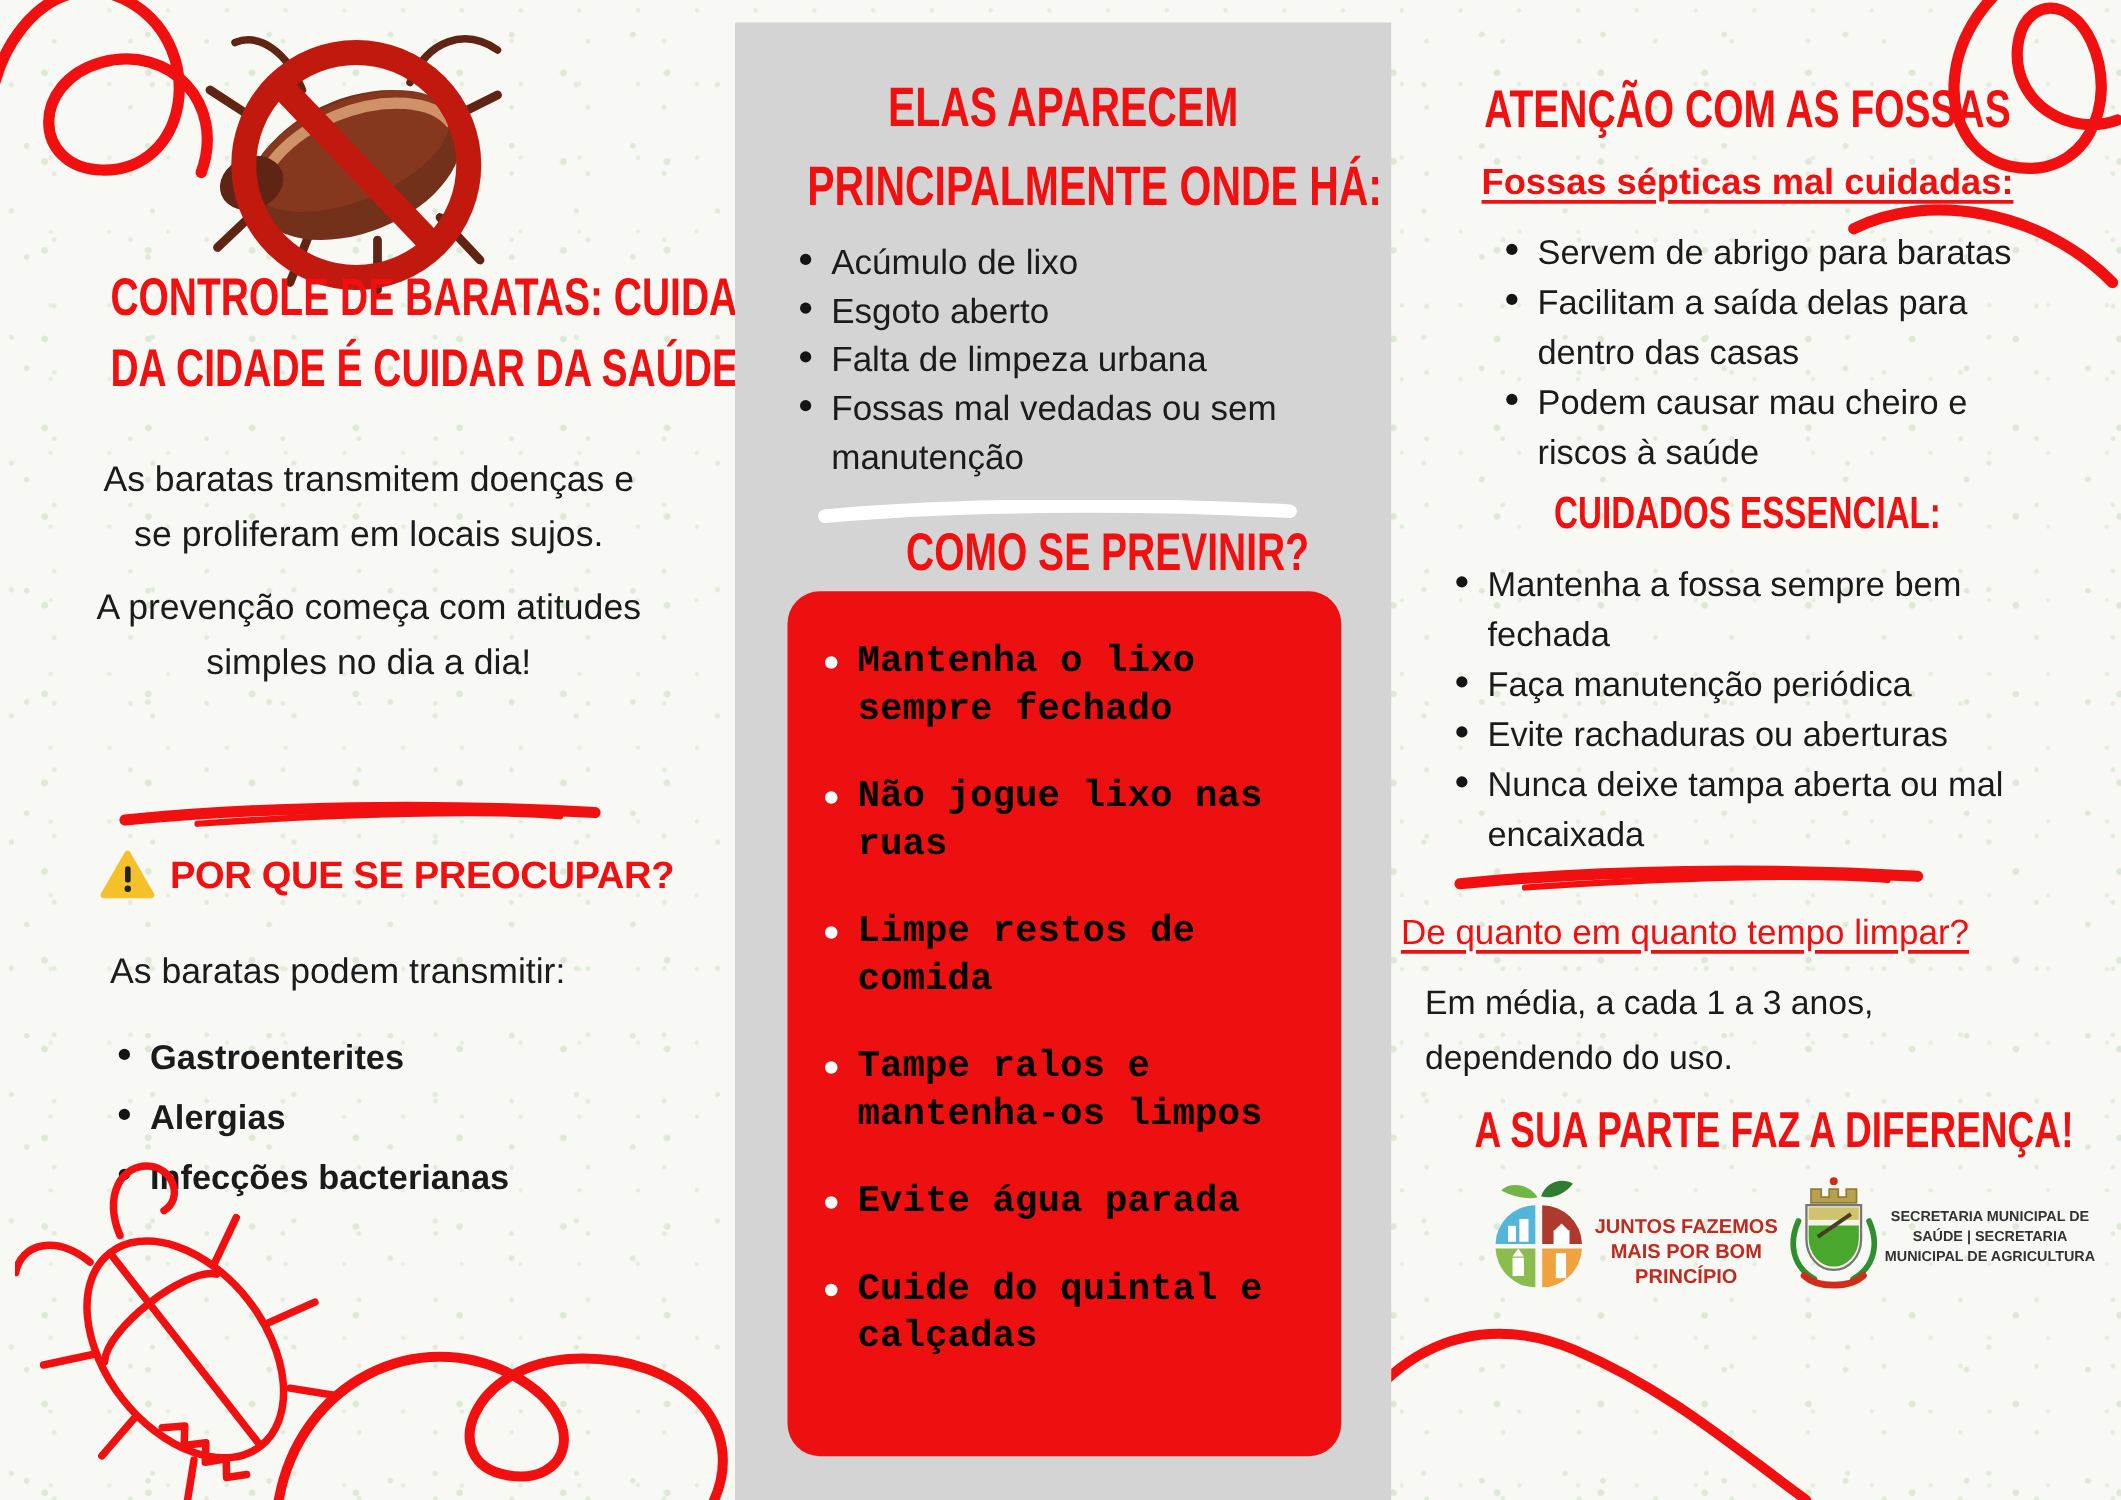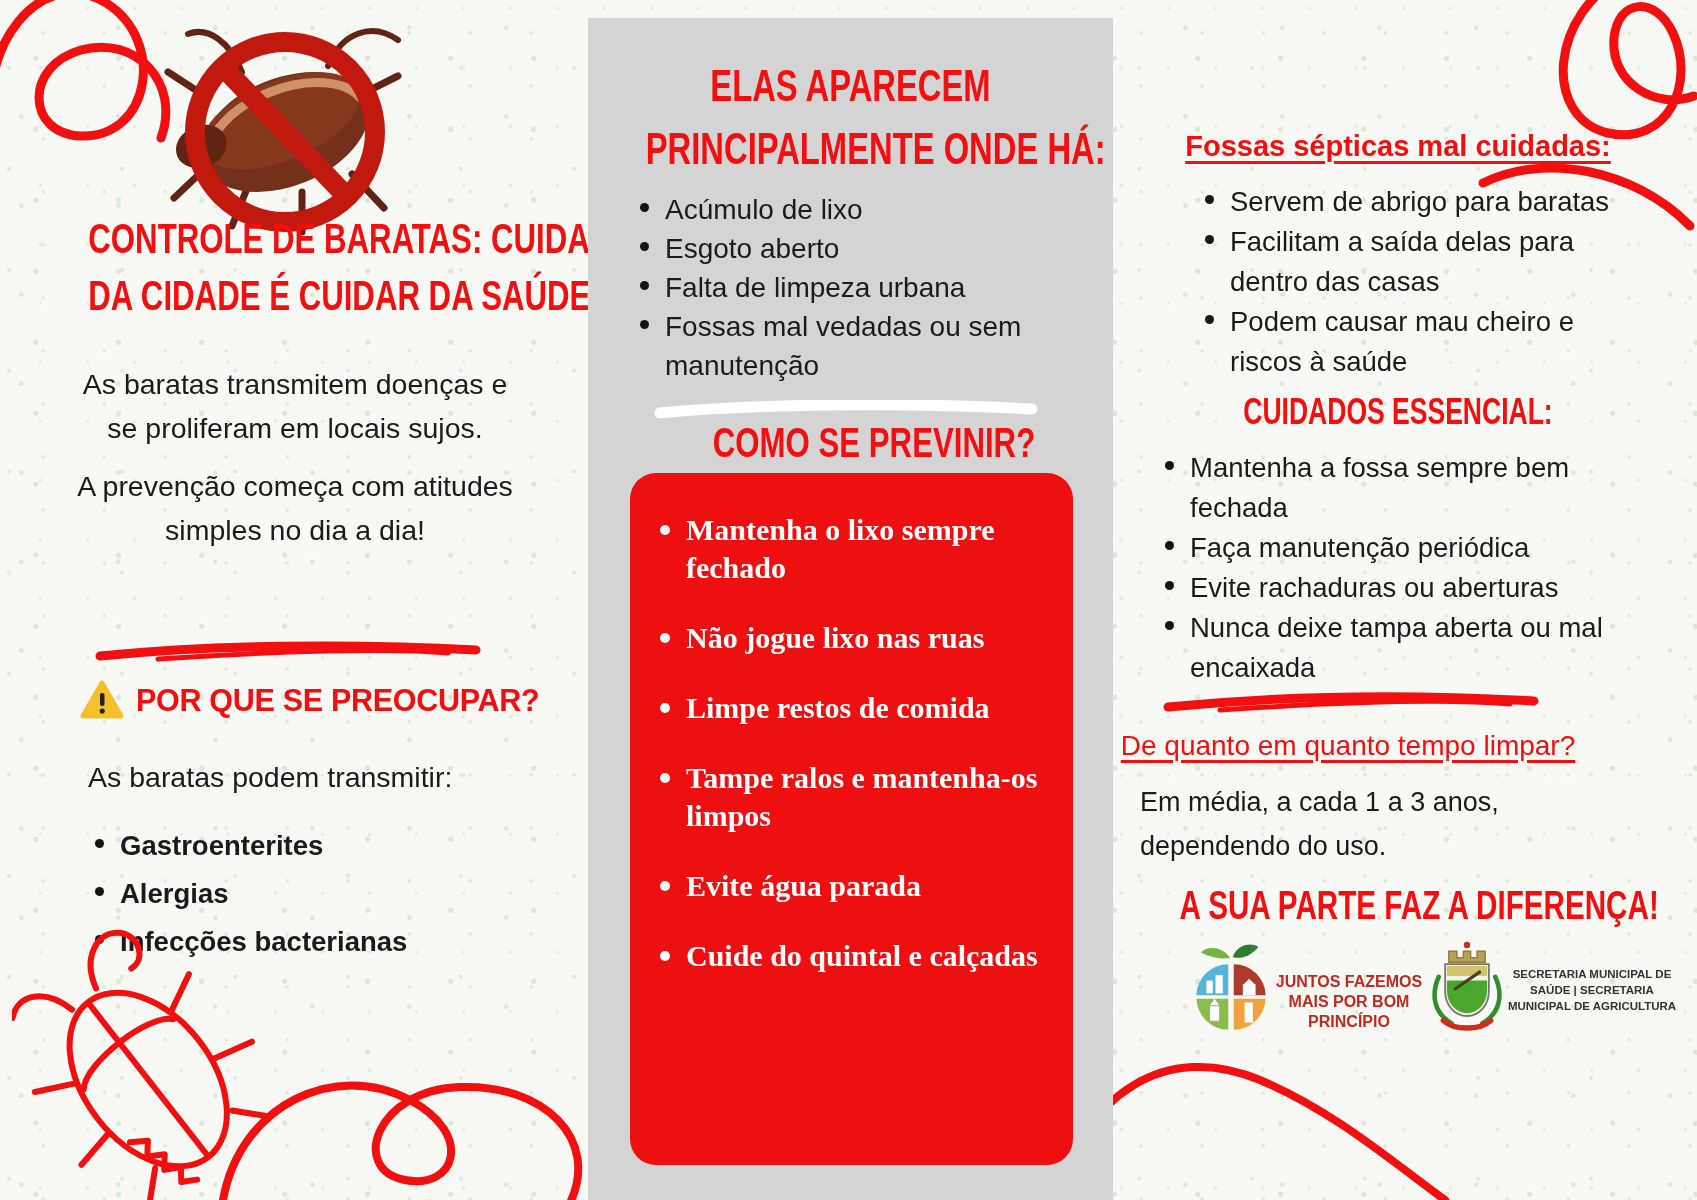--- a/index.html
+++ b/index.html
@@ -22,21 +22,21 @@
   .center{text-align:center;}
   h1,h2,h3,p{margin:0;padding:0;}
   ul{margin:0;padding:0;list-style:none;}
   .bi{display:flex;align-items:flex-start;}
   .dot{flex:none;width:9px;height:9px;border-radius:50%;background:#141414;margin:13px 16px 0 0;}
   .panel{position:absolute;left:588px;top:18px;width:525px;height:1182px;background:#d4d4d4;}
   .redbox{position:absolute;left:42px;top:455px;width:443px;height:692px;background:#ee1010;
           border-radius:26px;box-sizing:border-box;padding:38px 28px 30px 30px;}
   .redbox .bi{margin-bottom:32px;}
   .redbox .dot{background:#ffffff;width:10px;height:10px;margin-top:14px;}
-  .redbox .bt{color:#ffffff;font-family:Liberation Serif, serif;font-weight:700;
+  .redbox .bt{color:#000000;font-family:Liberation Mono, monospace;font-weight:700;
               font-size:30px;line-height:38px;}
   .bt{font-size:27.5px;line-height:39px;}
   .redline{text-decoration:underline;text-decoration-thickness:2.5px;text-underline-offset:5px;}
   svg{display:block;}
 </style>
 </head>
 <body>
 
 <div class="poster">
 
@@ -153,21 +153,21 @@
       <li class="bi">
           <span class="dot"></span>
           <span class="bt" style="font-size:28px;line-height:39px">Fossas mal vedadas ou sem manutenção</span>
         </li>
     </ul>
 
     <svg class="abs" style="left:66px;top:382px" width="384" height="20" viewBox="0 0 384 20" fill="none">
       <path d="M6,13 C100,4 250,2 378,9" stroke="#ffffff" stroke-width="11" stroke-linecap="round"></path>
     </svg>
 
-    <h2 class="abs center" style="left:0;top:398px;width:572px;font-size:40px;line-height:52px;">
+    <h2 class="abs center" style="left:0;top:398px;width:572px;font-size:40px;line-height:52px;padding-left:12px;">
       <span class="disp">COMO SE PREVINIR?</span>
     </h2>
 
     <div class="redbox">
       <ul>
         <li class="bi">
             <span class="dot"></span>
             <span class="bt">Mantenha o lixo sempre fechado</span>
           </li>
         <li class="bi">
@@ -189,20 +189,23 @@
         <li class="bi" style="margin-bottom:0">
             <span class="dot"></span>
             <span class="bt">Cuide do quintal e calçadas</span>
           </li>
       </ul>
     </div>
   </div>
 
   <div class="abs" style="left:1118px;top:0;width:580px;height:1200px">
 
+    <h2 class="abs center" style="left:0;top:62px;width:560px;font-size:40px;line-height:52px;">
+      <span class="disp">ATENÇÃO COM AS FOSSAS</span>
+    </h2>
 
     <h3 class="abs center redline" style="left:0;top:130px;width:560px;color:#f10f0f;font-size:29px;font-weight:700;">Fossas sépticas mal cuidadas:</h3>
 
     <ul class="abs" style="left:87px;top:182px;width:422px;">
       <li class="bi">
           <span class="dot"></span>
           <span class="bt" style="line-height:40px">Servem de abrigo para baratas</span>
         </li>
       <li class="bi">
           <span class="dot"></span>

